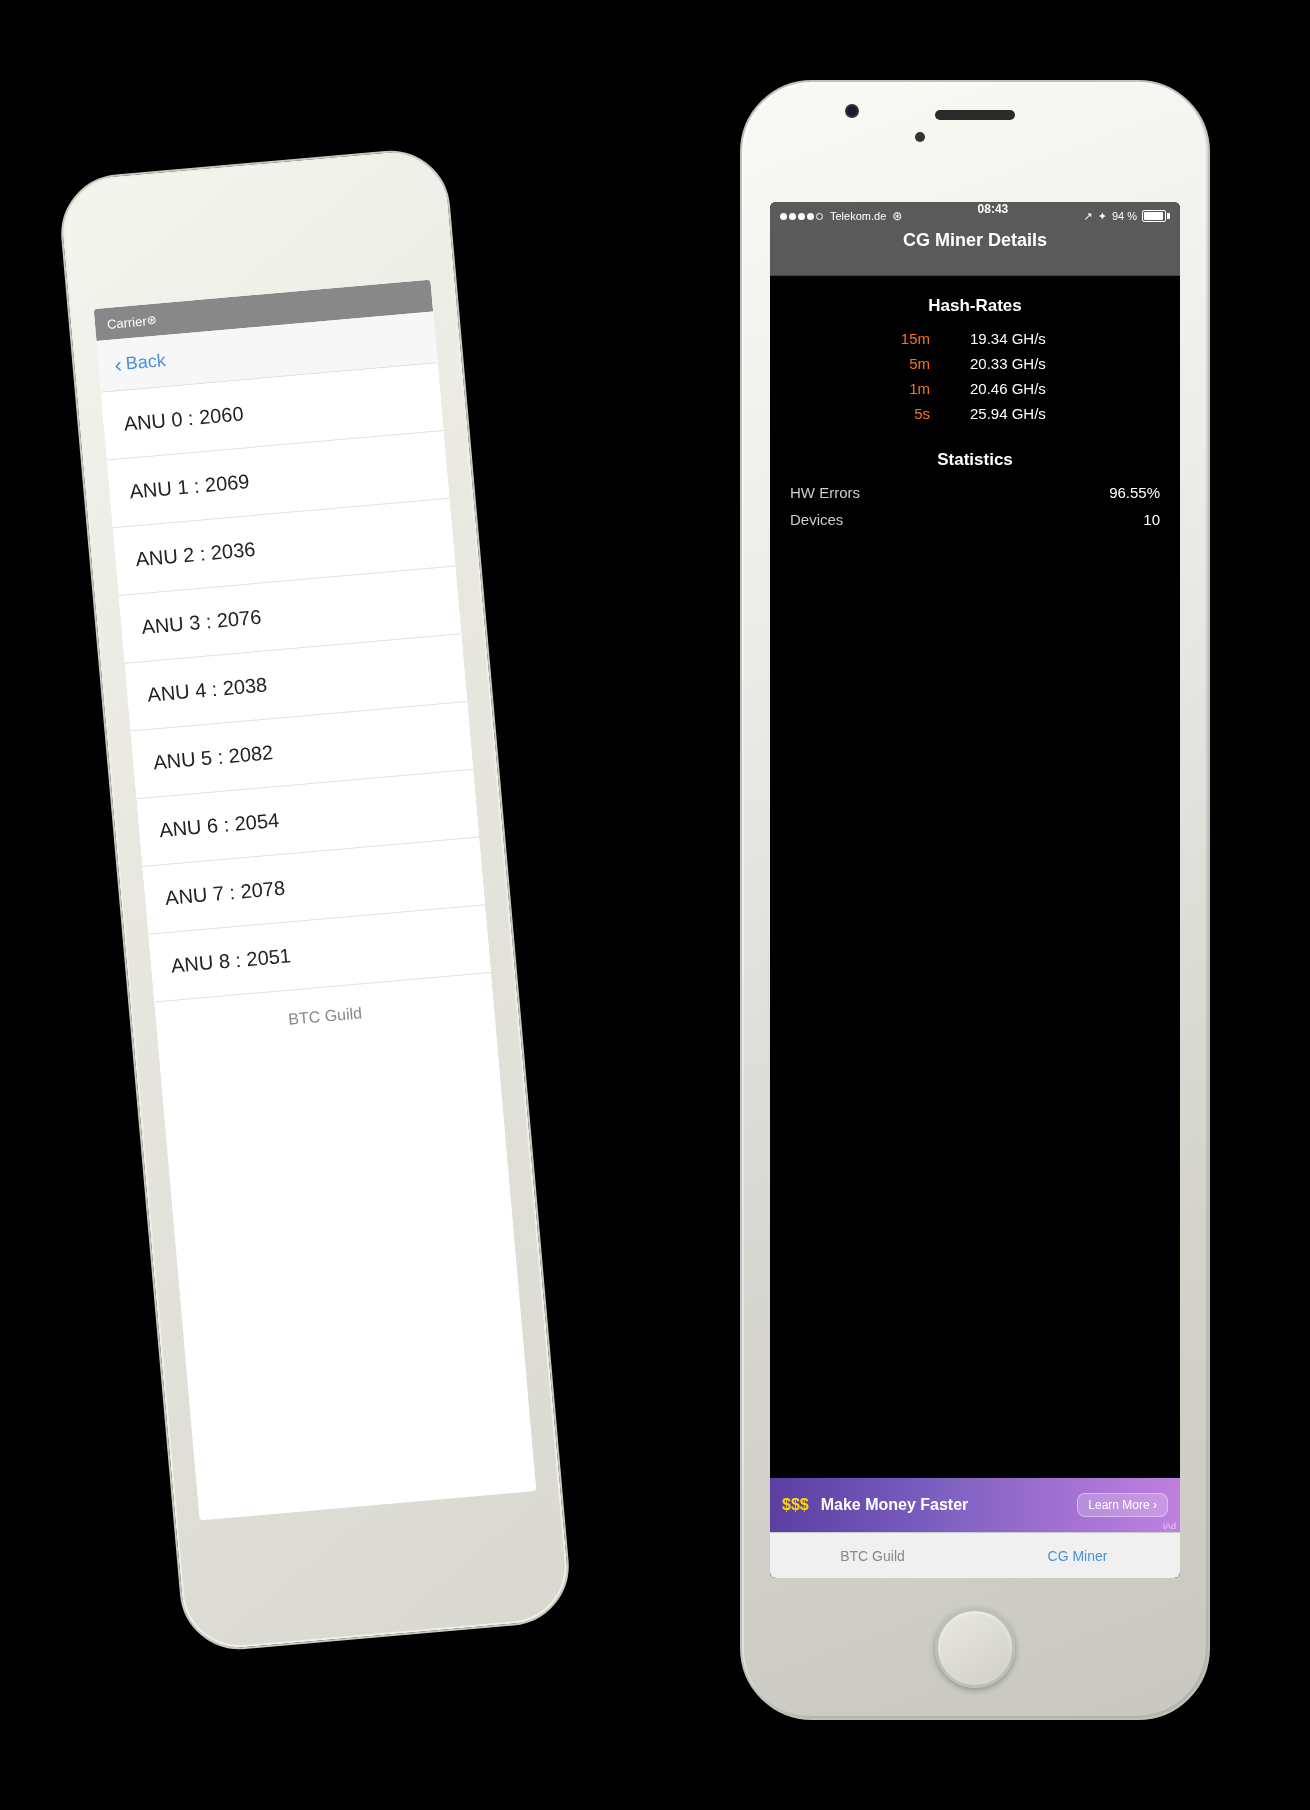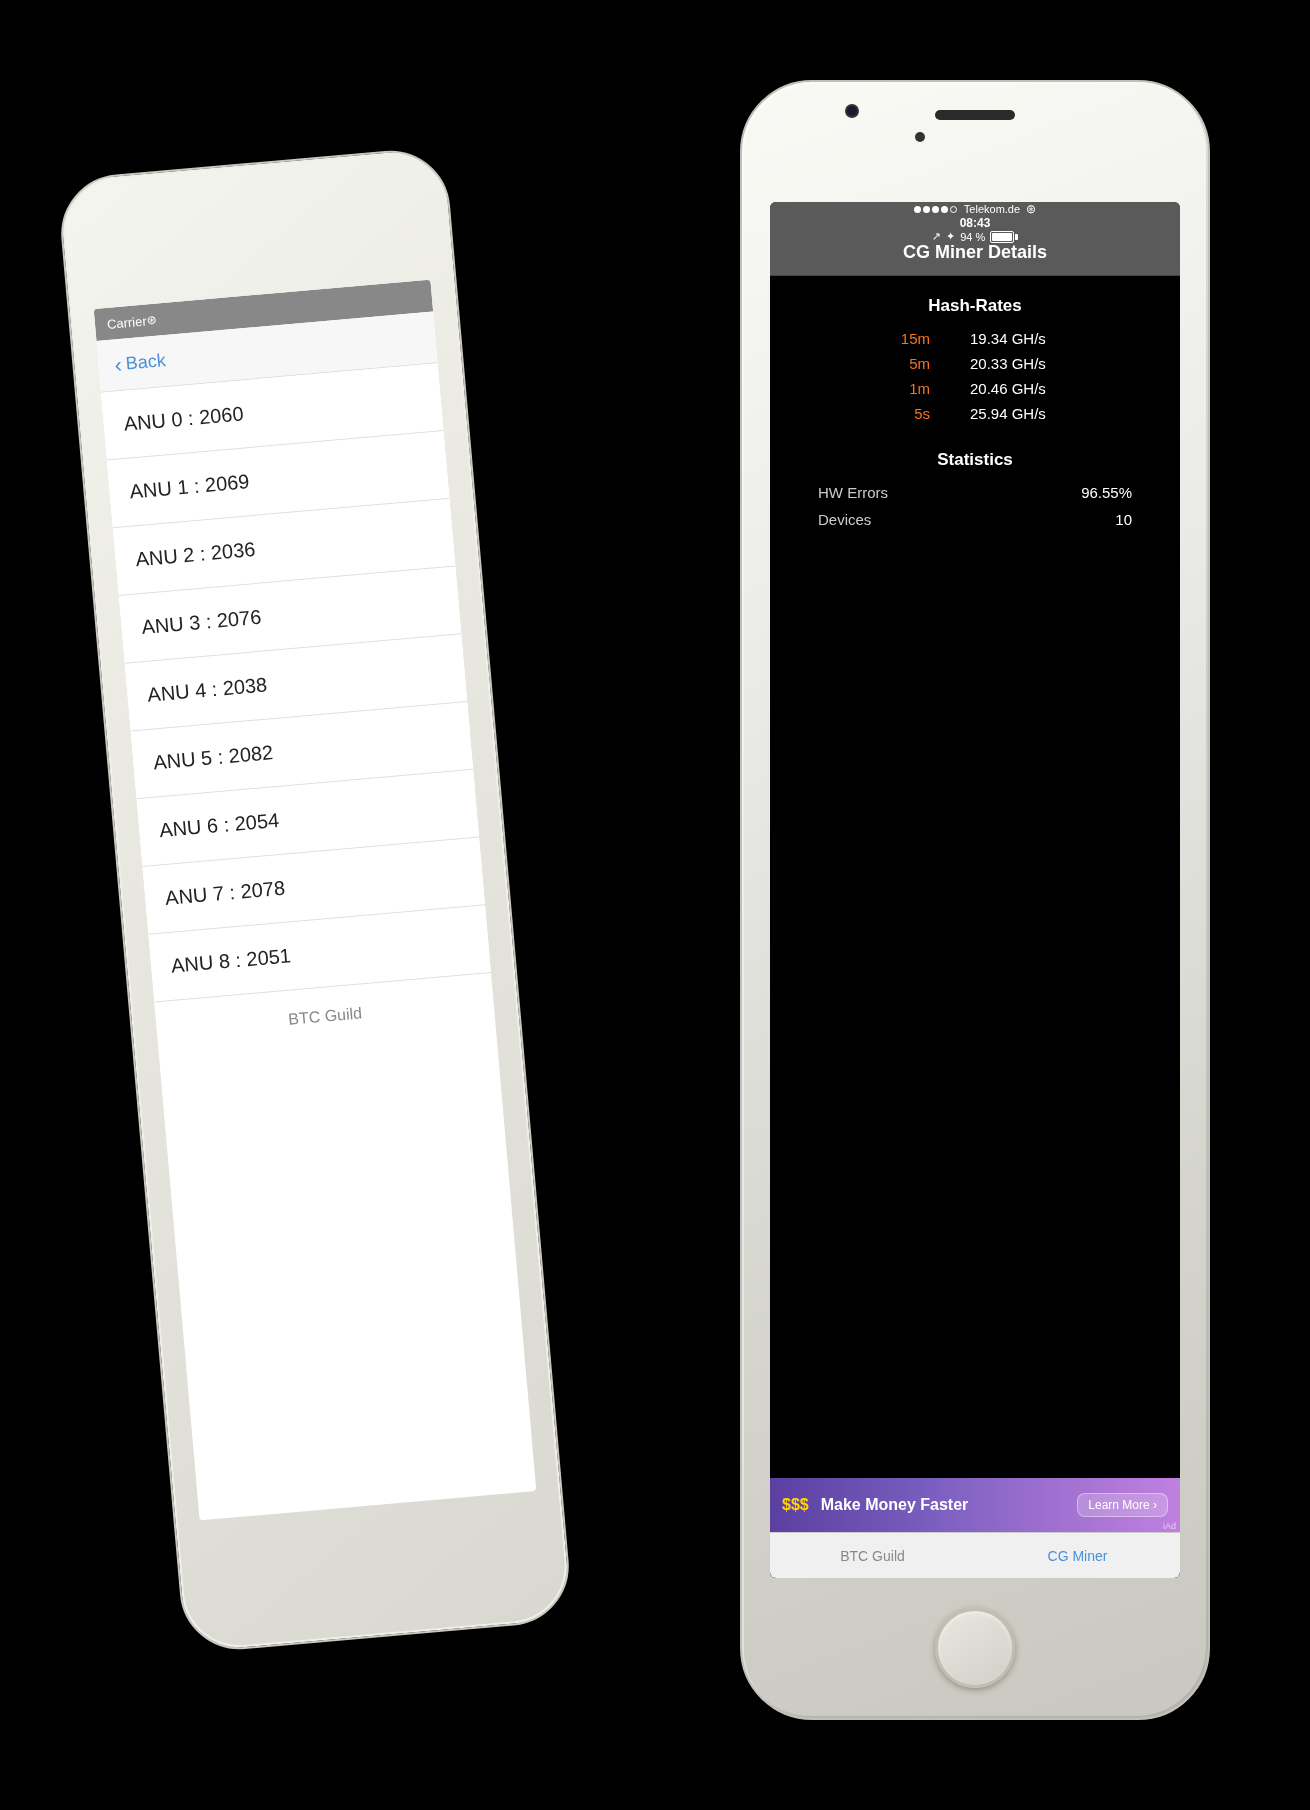--- a/index.html
+++ b/index.html
@@ -191,26 +191,24 @@
       background: #000;
       border-radius: 6px;
       overflow: hidden;
     }
 
     
     .ios-status-bar {
       background: #5a5a5a;
       height: 28px;
       display: flex;
-      align-items: center;
       justify-content: space-between;
       padding: 0 10px;
       font-size: 11px;
       color: #fff;
-      flex-direction: column;
     }
 
     .status-left {
       display: flex;
       align-items: center;
       gap: 3px;
       font-size: 11px;
     }
 
     .status-dots {
@@ -269,36 +267,35 @@
       background: #fff;
       border-radius: 0 1px 1px 0;
       margin-left: 1px;
     }
 
     
     .app-nav-bar {
       background: #5a5a5a;
       height: 46px;
       display: flex;
-      align-items: center;
       justify-content: center;
       border-bottom: 1px solid #444;
     }
 
     .app-nav-title {
       color: #fff;
       font-size: 18px;
       font-weight: 600;
     }
 
     
     .screen-content {
       background: #000;
       flex: 1;
-      padding: 20px 28px;
+      padding: 20px 0;
       overflow: hidden;
     }
 
     
     .section-title {
       color: #fff;
       font-size: 17px;
       font-weight: 700;
       text-align: center;
       margin-bottom: 14px;

